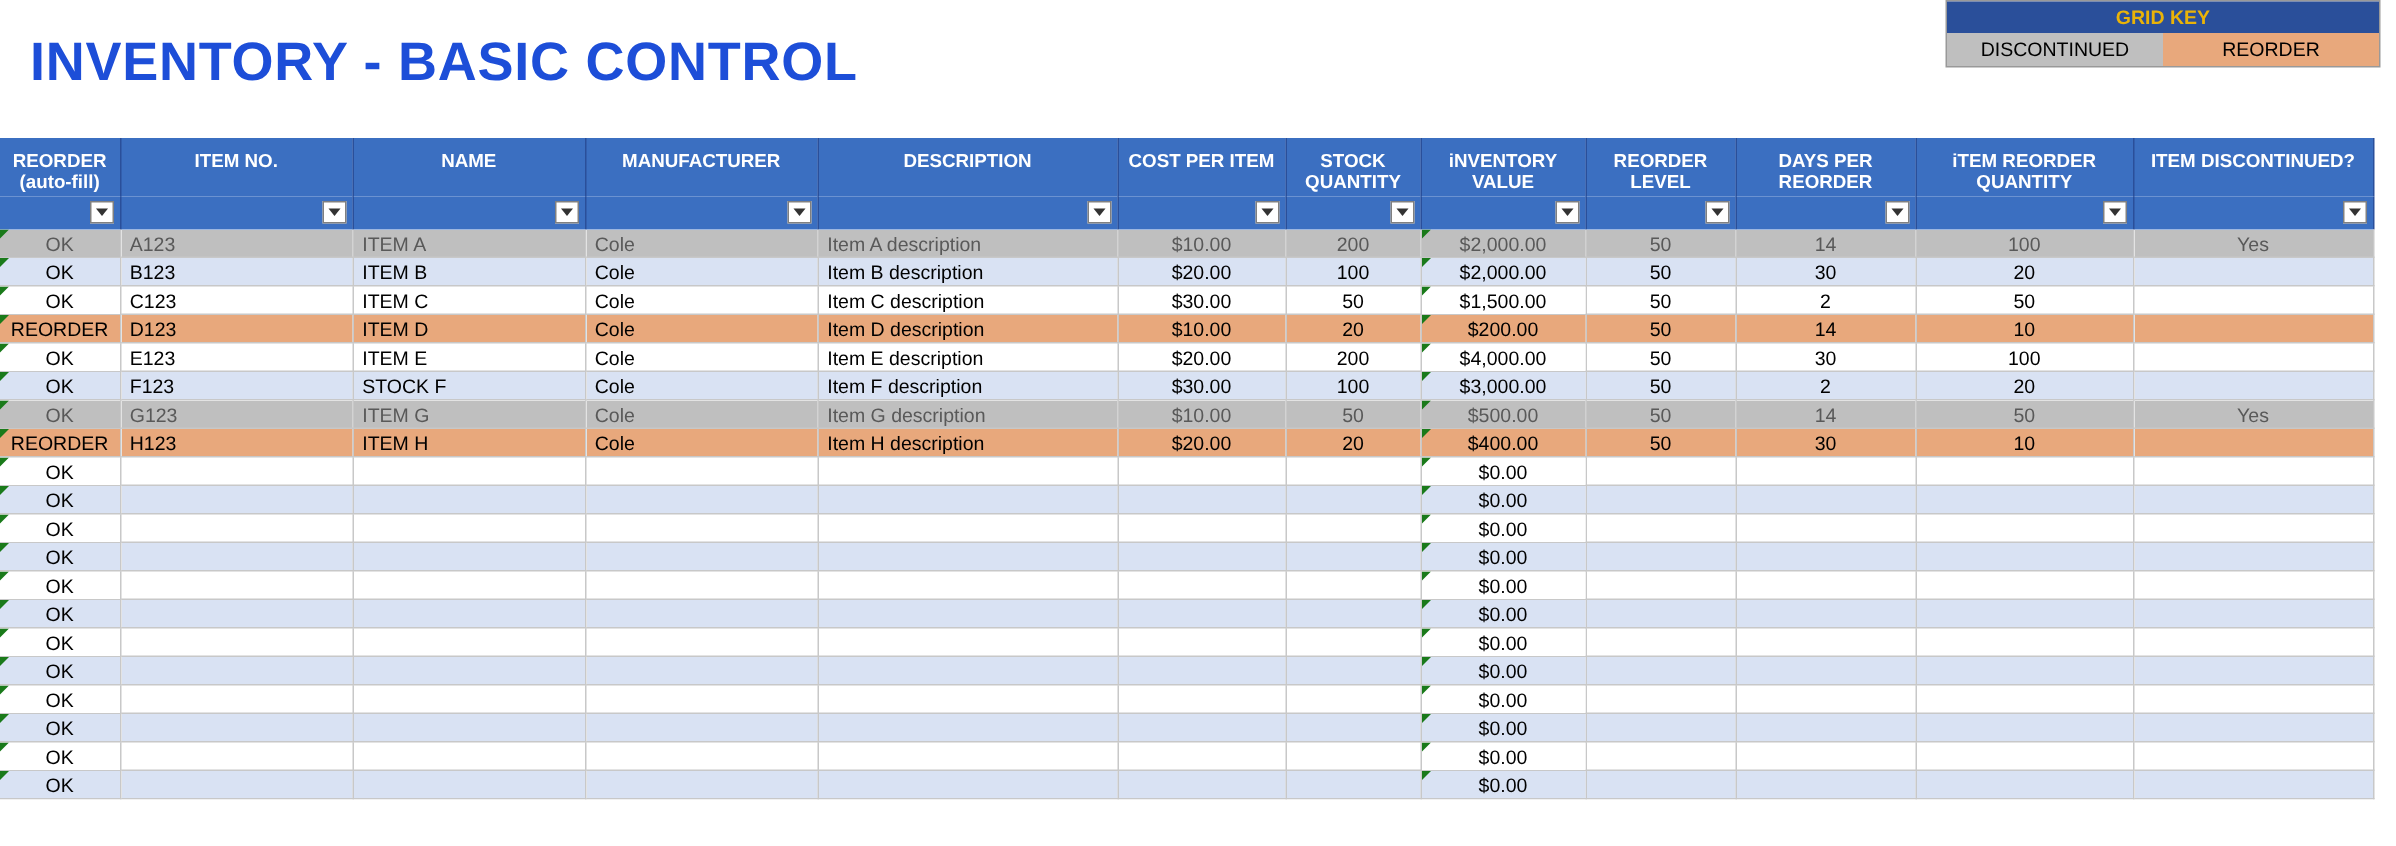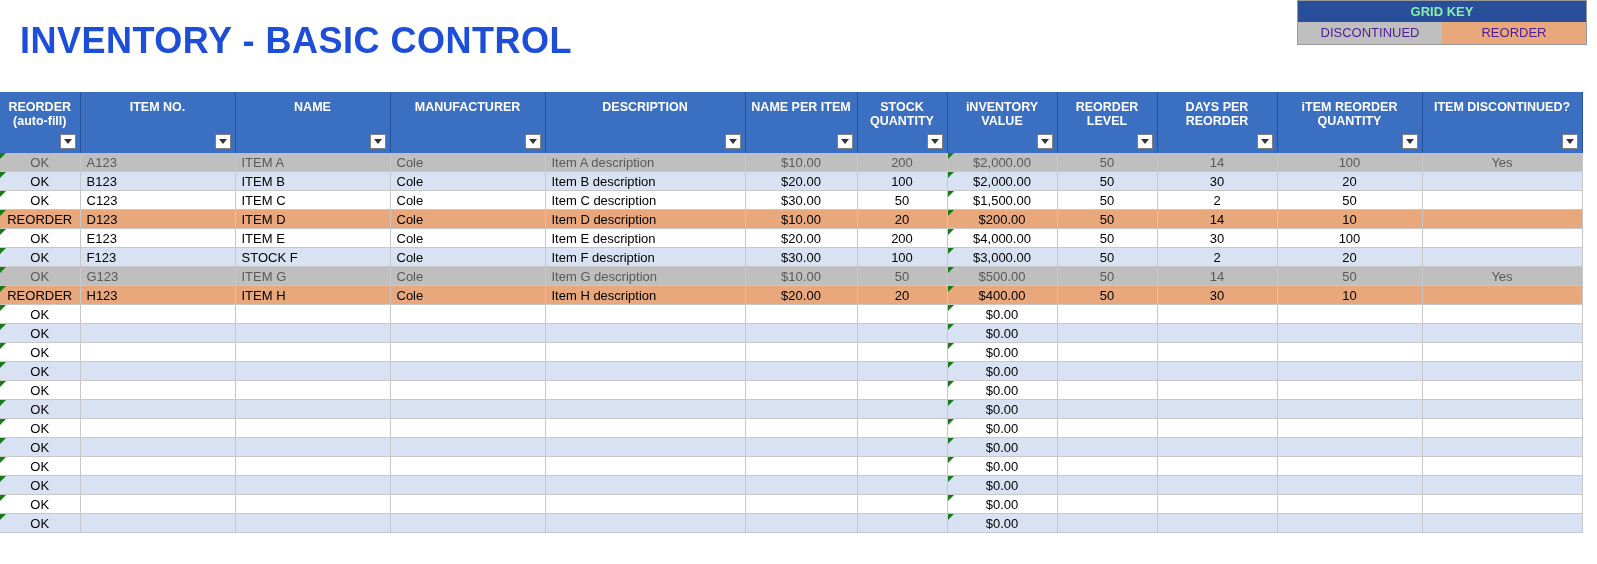--- a/index.html
+++ b/index.html
@@ -23,36 +23,36 @@
     font-weight: bold;
     padding-top: 20px;
     letter-spacing: 0.5px;
   }
   .grid-key {
     width: 290px;
     border: 1px solid #999;
   }
   .gk-head {
     background: #2a4f9a;
-    color: #86efac;
+    color: #eab308;
     font-weight: bold;
     text-align: center;
     padding: 3px 0;
     font-size: 13px;
   }
   .gk-body {
     display: flex;
     height: 22px;
   }
   .gk-cell {
     flex: 1;
     text-align: center;
     padding: 3px 0;
     font-size: 13px;
-    color: #4c1d95;
+    color: #000000;
   }
   .gk-disc { background: #bfbfbf; }
   .gk-reorder { background: #e8a87c; }
 
   table {
     border-collapse: collapse;
     width: 1396px;
     margin: 30px 0 0 0;
     table-layout: fixed;
   }
@@ -169,21 +169,21 @@
       <col class="c-rqty">
       <col class="c-discq">
   </colgroup>
   <thead>
     <tr id="header-row">
         <th>REORDER (auto-fill)</th>
         <th>ITEM NO.</th>
         <th>NAME</th>
         <th>MANUFACTURER</th>
         <th>DESCRIPTION</th>
-        <th>NAME PER ITEM</th>
+        <th>COST PER ITEM</th>
         <th>STOCK QUANTITY</th>
         <th>iNVENTORY VALUE</th>
         <th>REORDER LEVEL</th>
         <th>DAYS PER REORDER</th>
         <th>iTEM REORDER QUANTITY</th>
         <th>ITEM DISCONTINUED?</th>
       </tr>
     <tr class="filter-row" id="filter-row">
         <th><span class="filter-btn"></span></th>
         <th><span class="filter-btn"></span></th>

